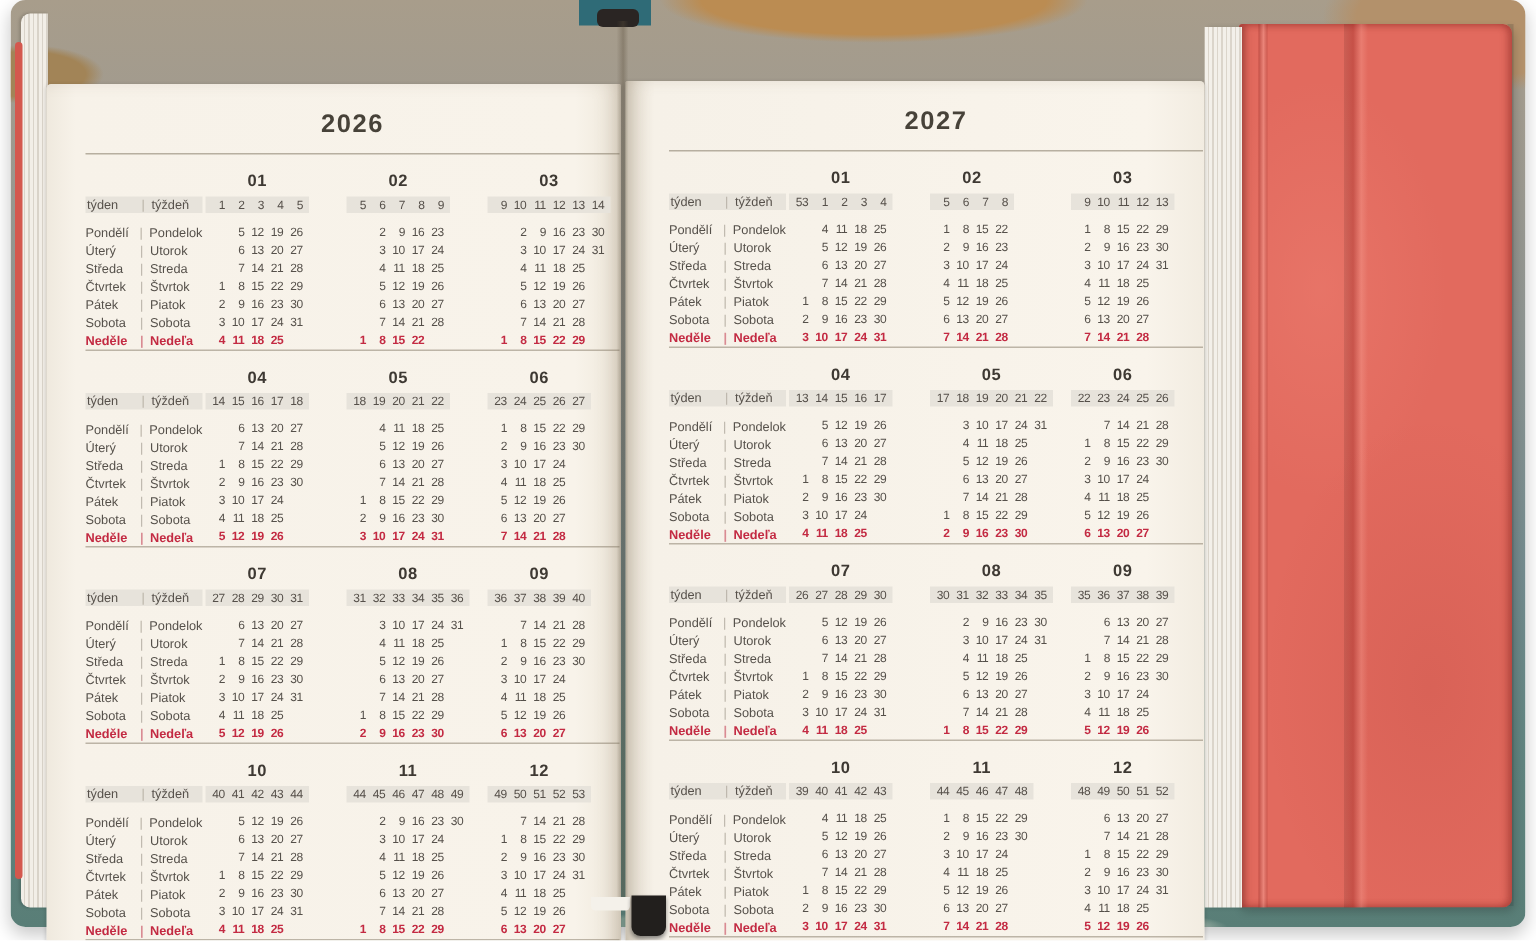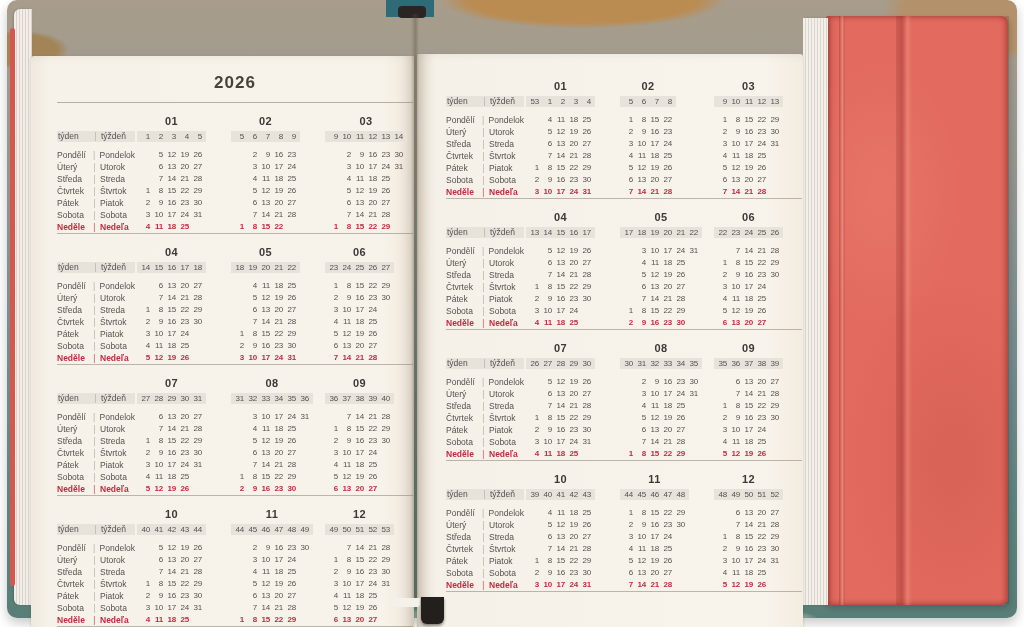--- a/index.html
+++ b/index.html
@@ -1259,20 +1259,21 @@
                 </div>
               </div>
             </div>
           </div>
         </div>
     </div>
   </div>
 
   <div class="page pright">
     <div class="content">
+      <div class="ytitle">2027</div>
       <div class="quarters">
           <div class="qblock">
             <div class="qrow mrow">
               <div class="lspace"></div>
               <div class="slot s1">
                 <div class="mlabel" style="width:69px">01</div>
               </div>
               <div class="slot s2">
                 <div class="mlabel" style="width:56px">02</div>
               </div>

